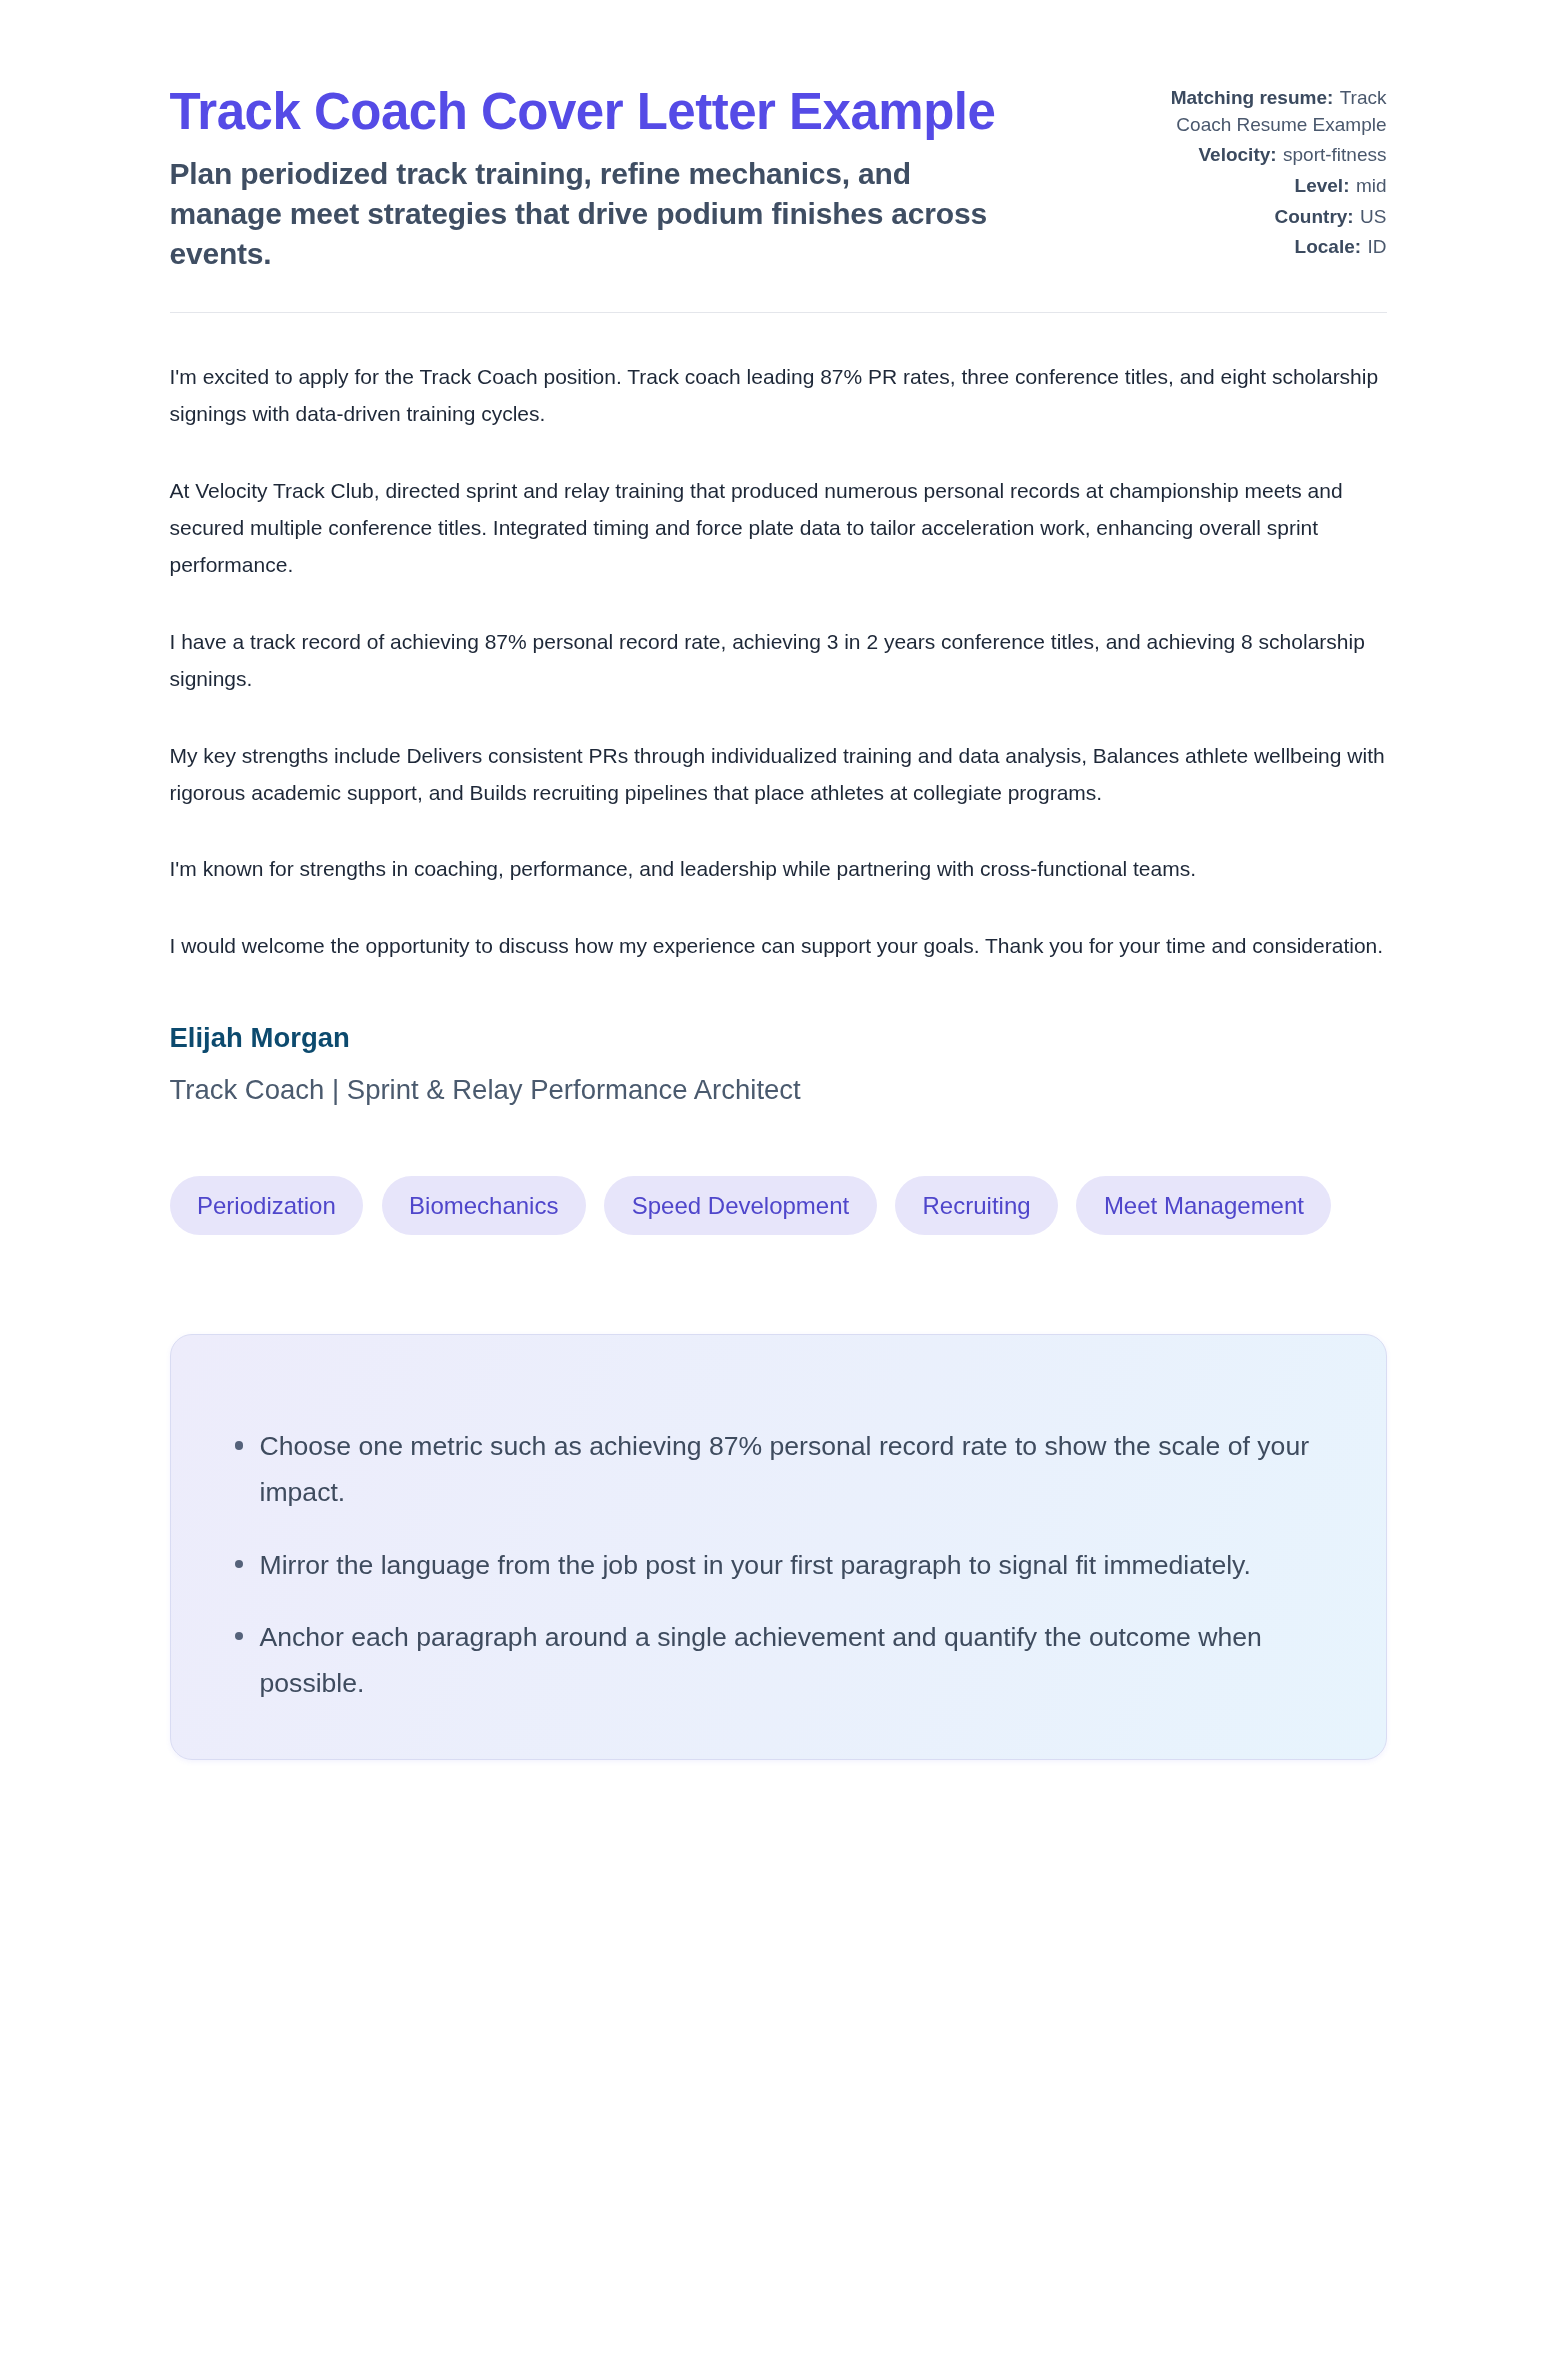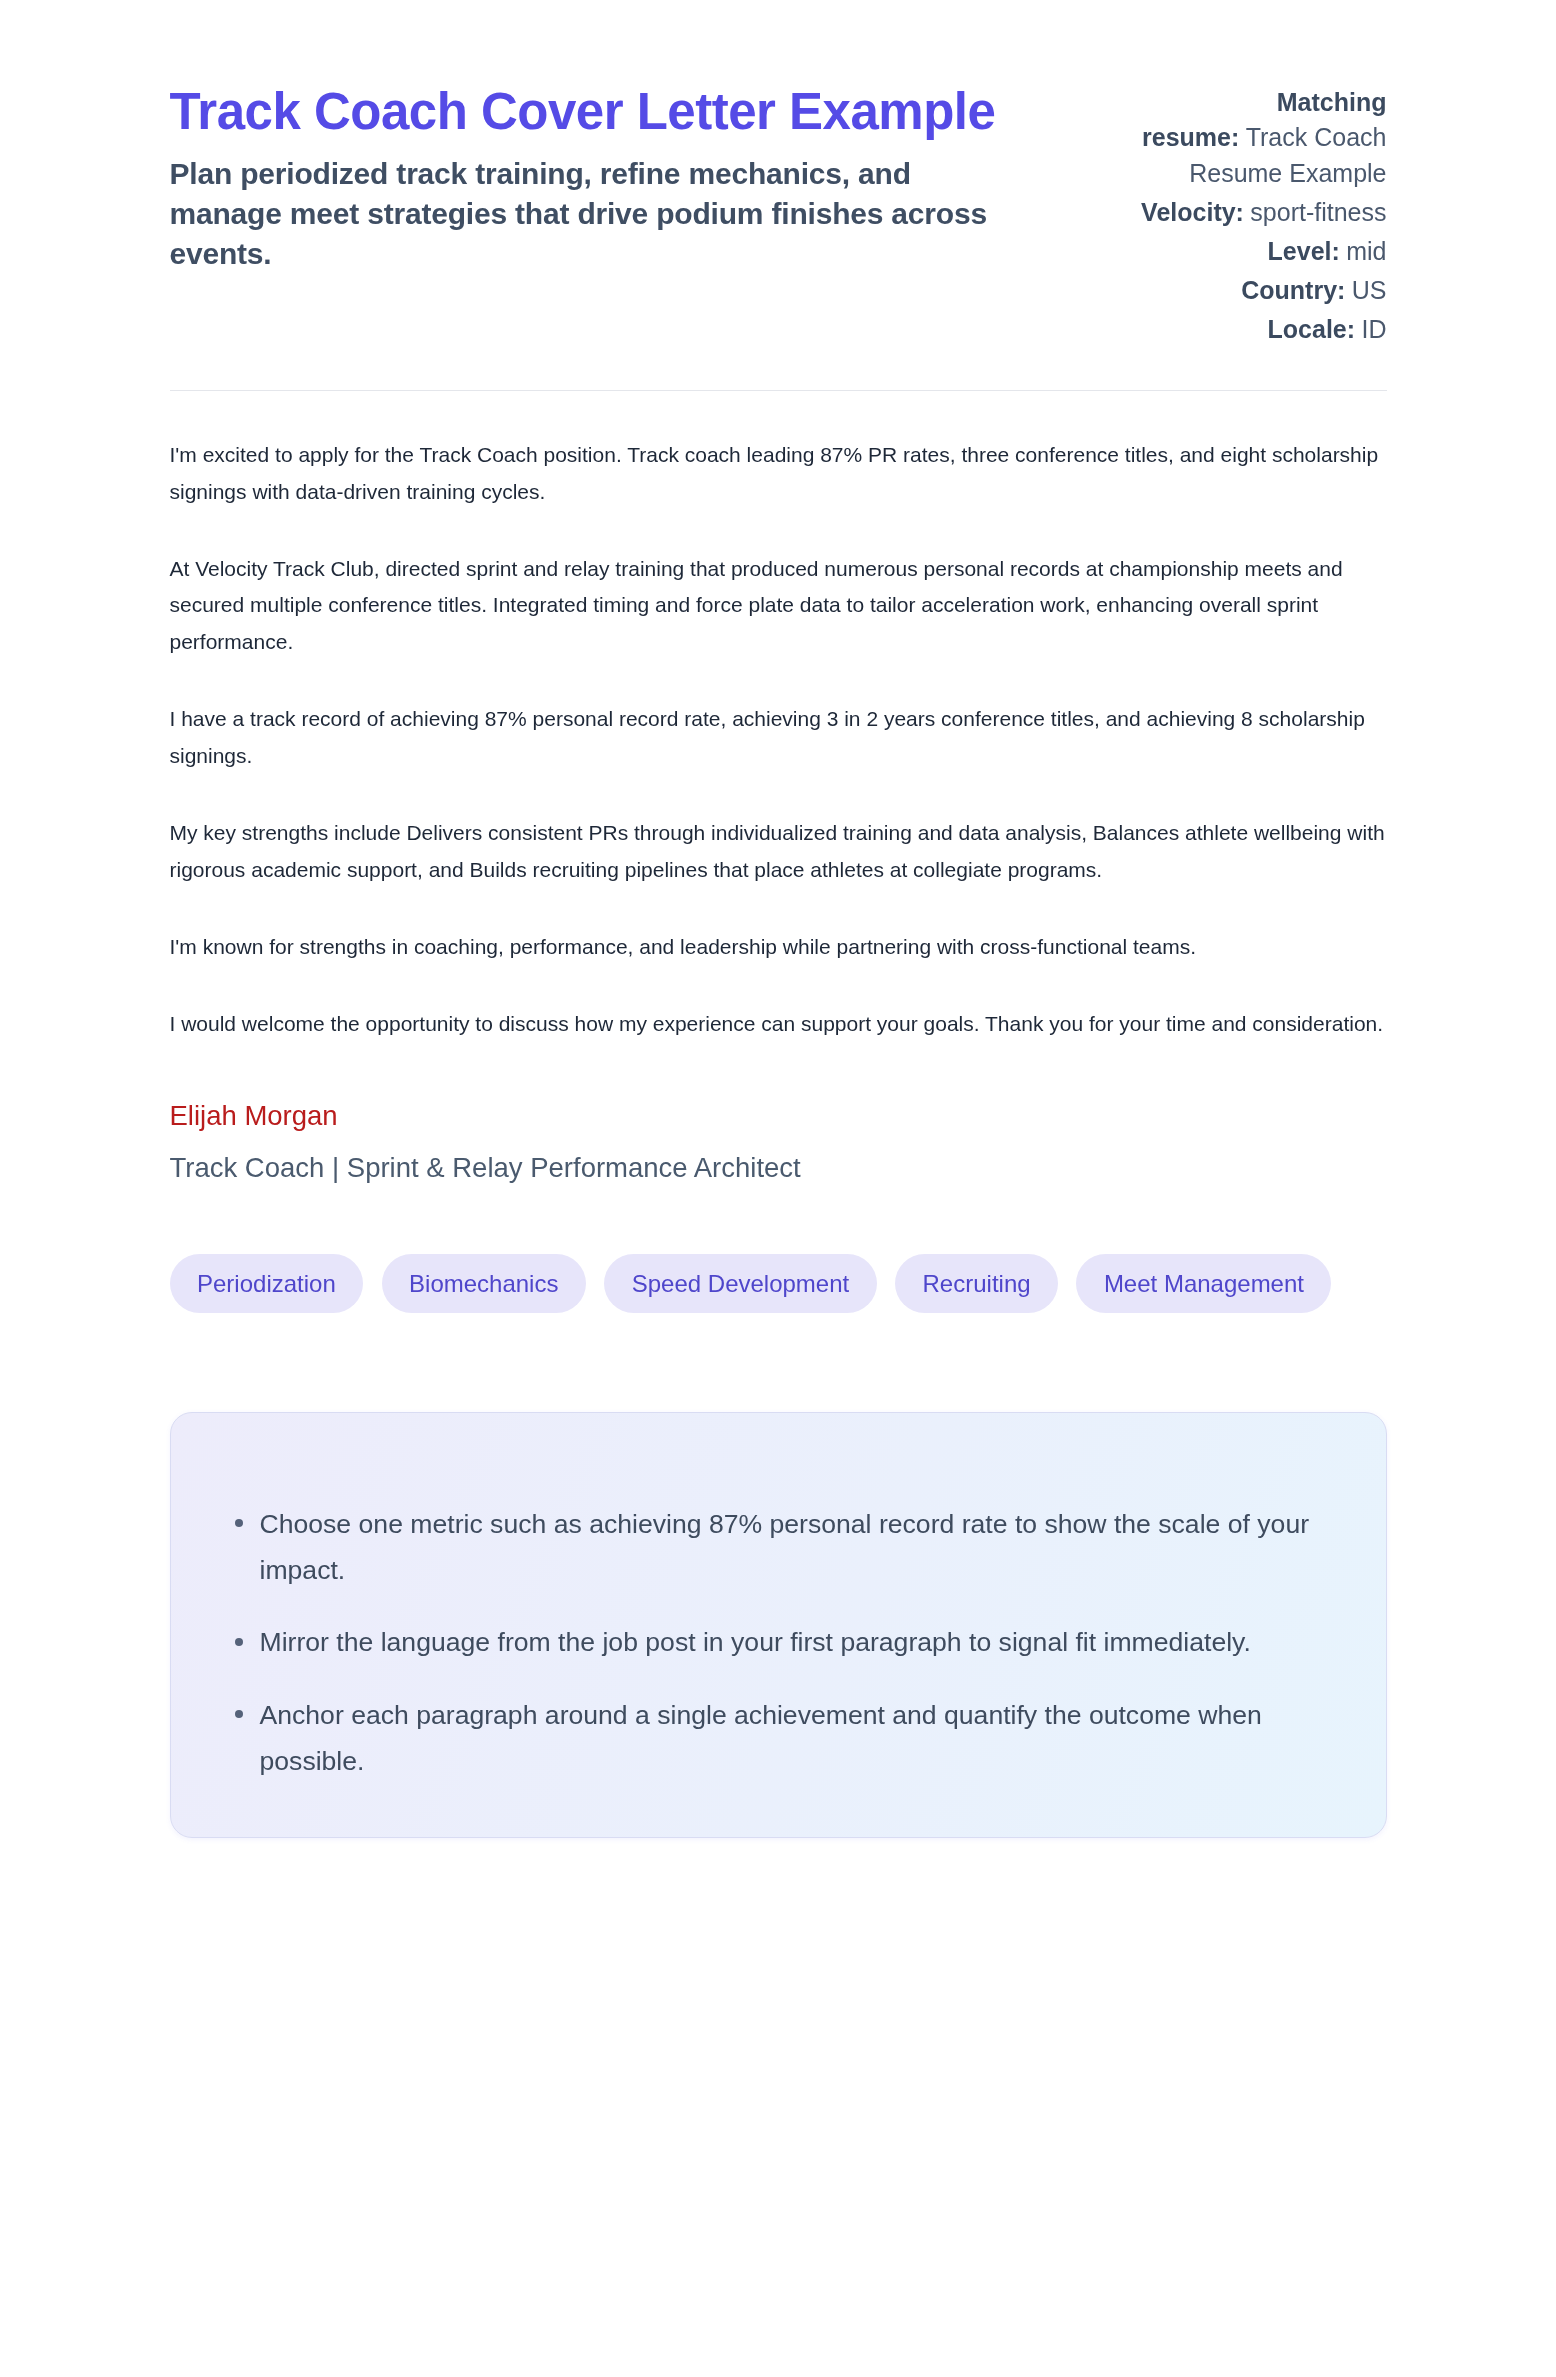--- a/index.html
+++ b/index.html
@@ -36,21 +36,21 @@
     font-size: 30px;
     font-weight: bold;
     line-height: 1.33;
     letter-spacing: -0.2px;
   }
   .meta-block {
     width: 275px;
     flex: 0 0 auto;
     margin-top: 3.7px;
     text-align: right;
-    font-size: 25px;
+    font-size: 19px;
     line-height: 1.42;
     color: #4a586d;
   }
   .meta-row { margin-bottom: 3.7px; }
   .meta-label { font-weight: bold; color: #3b4a5f; margin-right: 6.4px; }
 
   
   .salutation {
     margin-top: 53px;
     color: #554be6;
@@ -63,22 +63,22 @@
     line-height: 1.76;
     color: #1e2838;
     margin-bottom: 40px;
     max-width: 1273px;
   }
 
   
   .signature { margin-top: 57px; }
   .signature-name {
     font-size: 27.5px;
-    font-weight: normal;
-    color: #b91c1c;
+    font-weight: bold;
+    color: #0c4a6e;
   }
   .signature-role {
     margin-top: 20px;
     font-size: 27.5px;
     color: #4a5a6e;
   }
 
   
   .tags {
     margin-top: 70px;

